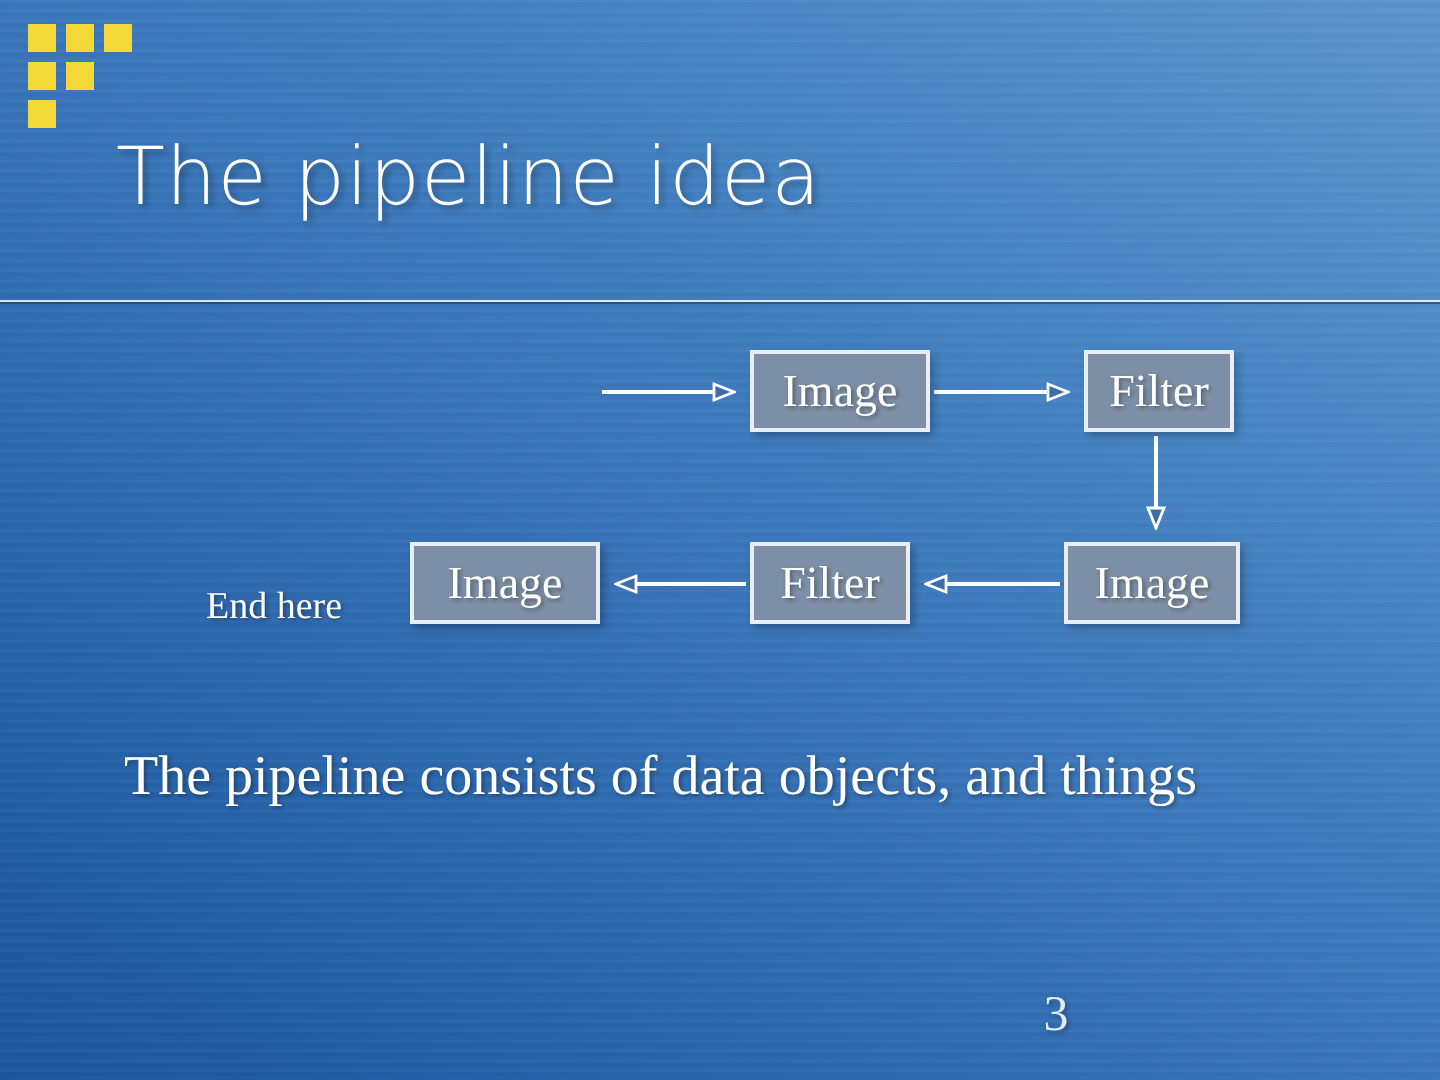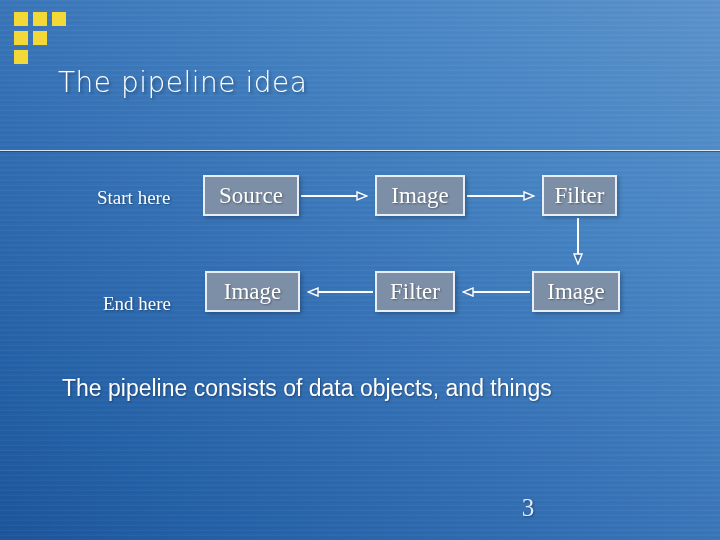--- a/index.html
+++ b/index.html
@@ -64,21 +64,21 @@
   #logo .r1c1 { left: 19px; top: 19px; }
   #logo .r2c0 { left: 0px;  top: 38px; }
 
   
   #title {
     position: absolute;
     left: 58px;
     top: 66px;
     font-family: "DejaVu Sans", sans-serif;
     font-weight: 300;
-    font-size: 28px;
+    font-size: 40px;
     letter-spacing: 0.5px;
     color: #ffffff;
     text-shadow: 2px 2px 3px rgba(0,0,0,0.30);
     white-space: nowrap;
   }
 
   #title-rule {
     position: absolute;
     left: 0;
     top: 150px;
@@ -124,22 +124,22 @@
     white-space: nowrap;
   }
 
   
   #body-text {
     position: absolute;
     left: 62px;
     top: 372px;
     width: 620px;
     color: #ffffff;
-    font-family: Liberation Sans, sans-serif;
-    font-size: 23px;
+    font-family: Liberation Serif, serif;
+    font-size: 28px;
     line-height: 33px;
     text-shadow: 1px 1px 2px rgba(0,0,0,0.35);
   }
 
   
   #slide-number {
     position: absolute;
     left: 508px;
     top: 494px;
     width: 40px;
@@ -186,24 +186,22 @@
 
     <line x1="467" y1="196" x2="533" y2="196" stroke="#ffffff" stroke-width="2" marker-end="url(#ah-right)"></line>
 
     <line x1="578" y1="218" x2="578" y2="263" stroke="#ffffff" stroke-width="2" marker-end="url(#ah-down)"></line>
 
     <line x1="530" y1="292" x2="464" y2="292" stroke="#ffffff" stroke-width="2" marker-end="url(#ah-left)"></line>
 
     <line x1="373" y1="292" x2="309" y2="292" stroke="#ffffff" stroke-width="2" marker-end="url(#ah-left)"></line>
   </svg>
 
-  <div class="side-label" style="left:97px; top:187px;">Start here</div>
   <div class="side-label" style="left:103px; top:293px;">End here</div>
 
-  <div class="node" style="left:203px; top:175px; width:96px;  height:41px;">Source</div>
   <div class="node" style="left:375px; top:175px; width:90px;  height:41px;">Image</div>
   <div class="node" style="left:542px; top:175px; width:75px;  height:41px;">Filter</div>
 
   <div class="node" style="left:532px; top:271px; width:88px;  height:41px;">Image</div>
   <div class="node" style="left:375px; top:271px; width:80px;  height:41px;">Filter</div>
   <div class="node" style="left:205px; top:271px; width:95px;  height:41px;">Image</div>
 
   <div id="body-text">
     <div>The pipeline consists of data objects, and things</div>
   </div>

